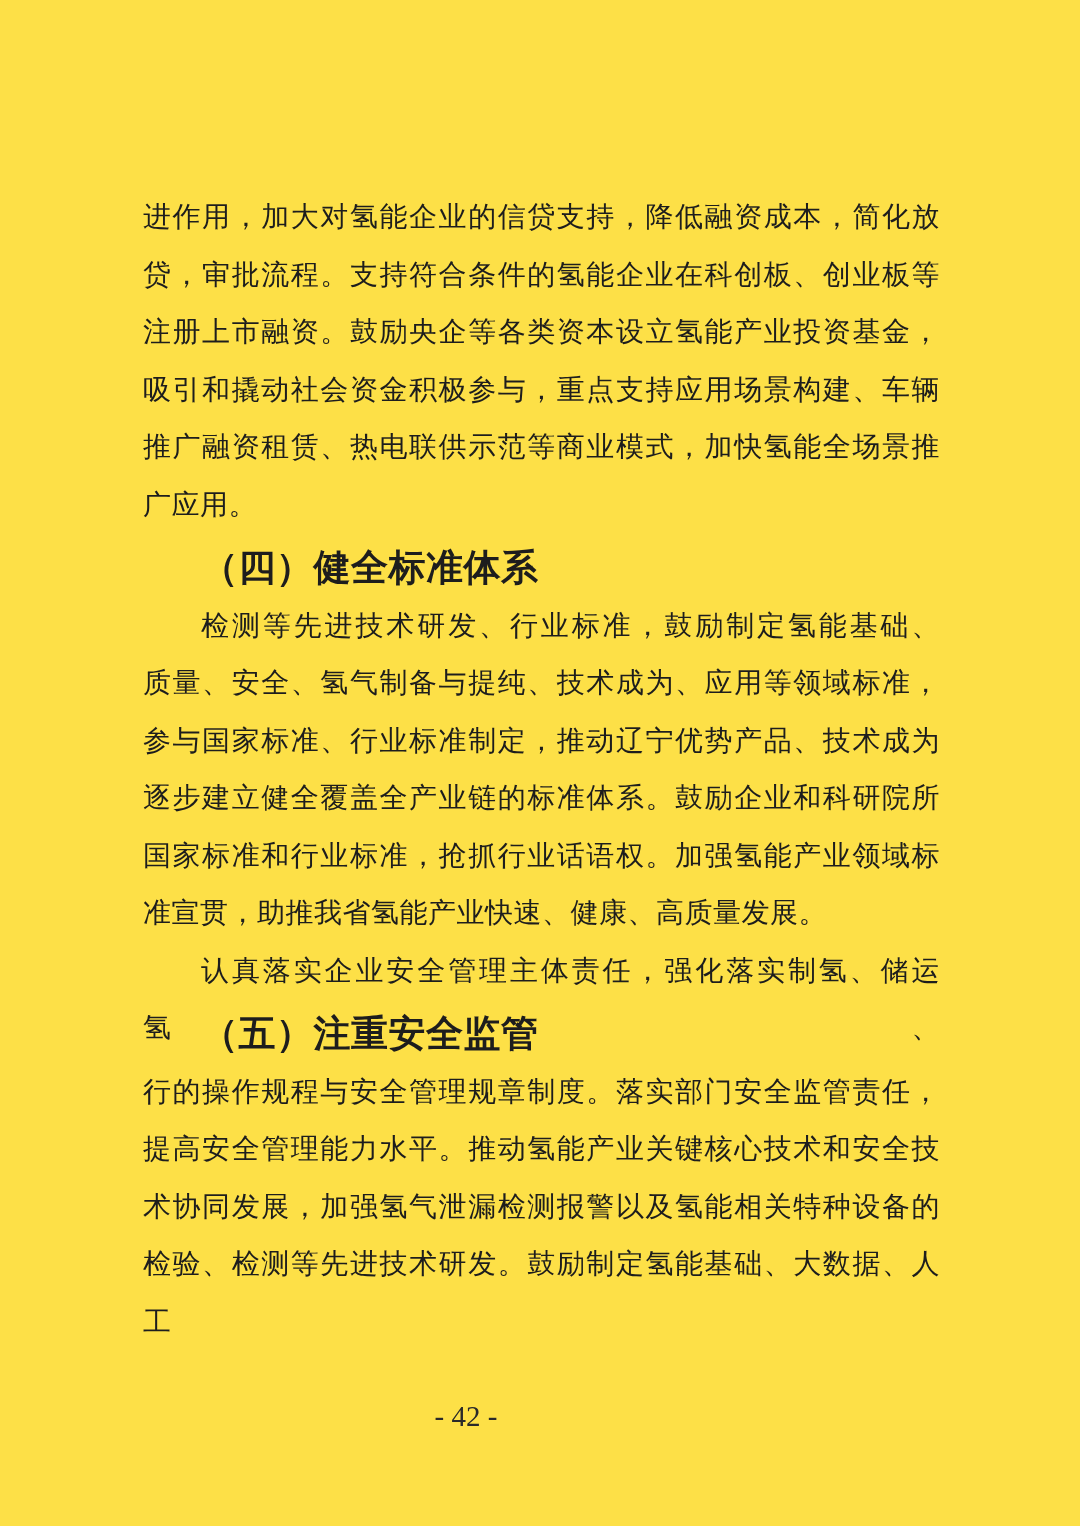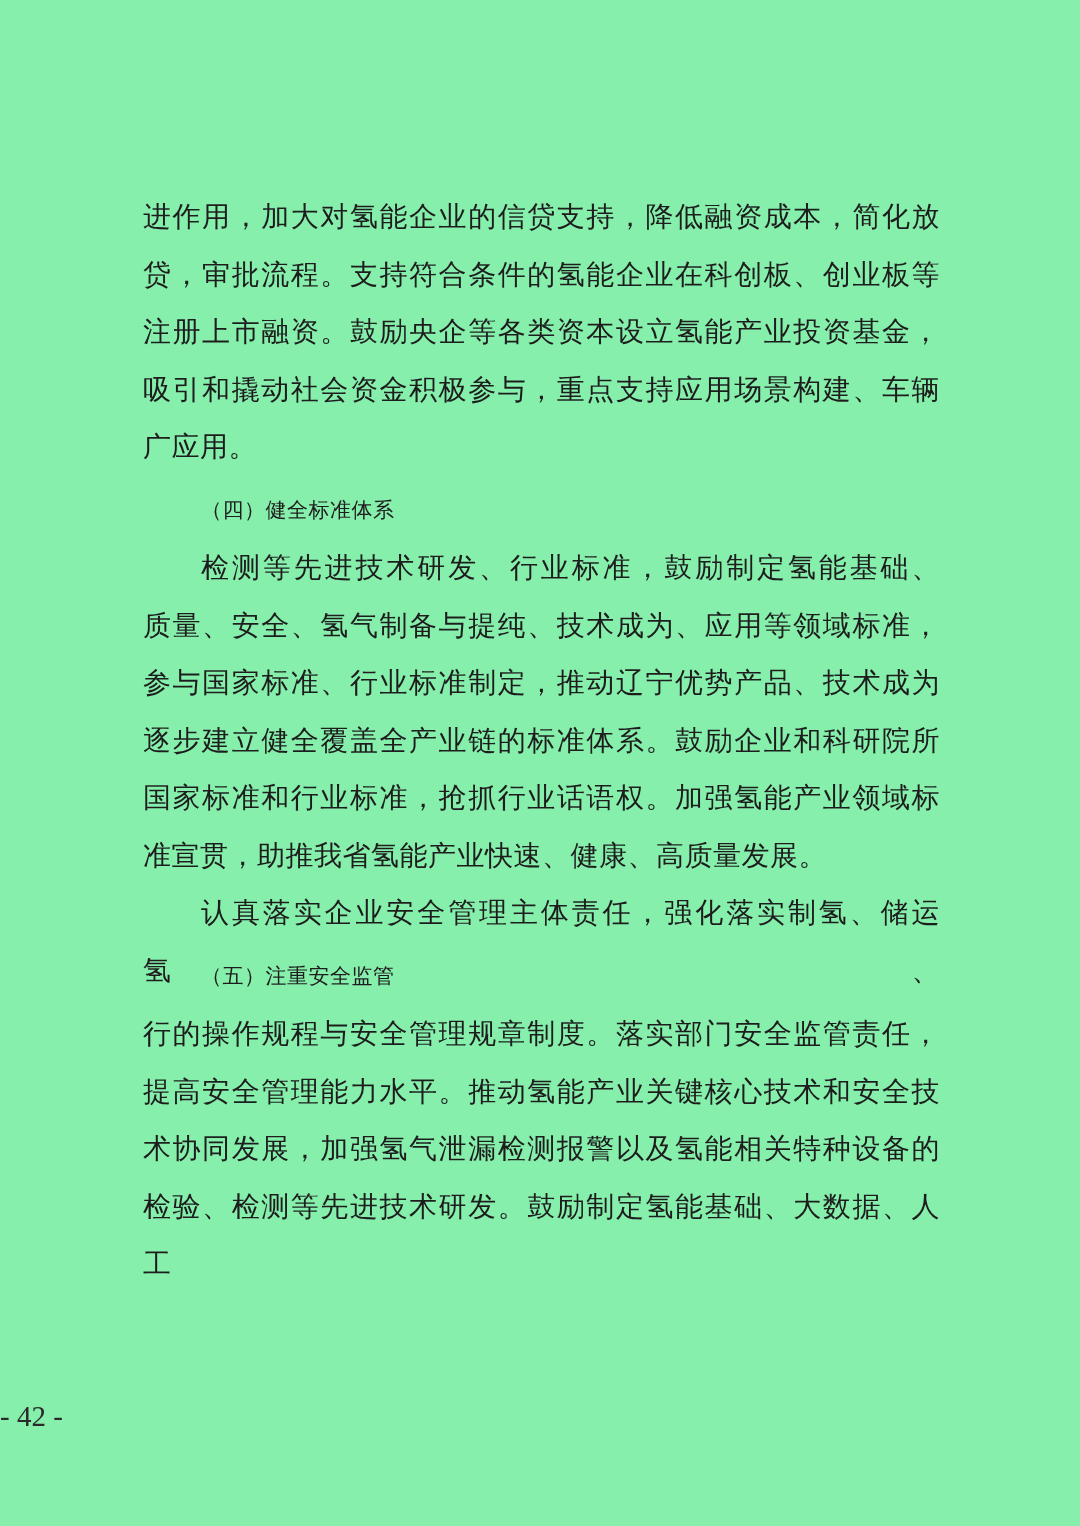--- a/index.html
+++ b/index.html
@@ -10,21 +10,21 @@
     width: 1080px;
     height: 1526px;
     background: #ffffff;
     font-family: "Liberation Serif", serif;
     overflow: hidden;
   }
   .page {
     position: relative;
     width: 1080px;
     height: 1526px;
-    background: #86efac;
+    background: #fde047;
   }
   .doc {
     position: absolute;
     left: 143px;
     top: 188px;
     width: 797px;
     color: #1d1d1d;
   }
   .line {
     height: 57.5px;
@@ -37,44 +37,46 @@
   
   .line.full {
     text-align: justify;
     text-align-last: justify;
   }
   
   .line.indent {
     text-indent: 58px;
   }
   .line.heading {
-    font-weight: 400;
-    font-size: 21px;
+    font-weight: 700;
+    font-size: 37px;
     text-indent: 58px;
     margin-top: 6px;
   }
   .page-number {
     position: absolute;
     top: 1400px;
     left: 0;
     width: 932px;
+    text-align: center;
     font-size: 29px;
     color: #2a2a2a;
     font-family: "Liberation Serif", serif;
   }
 </style>
 </head>
 <body>
 
 <div class="page">
   <main class="doc">
       <div class="line full">进作用，加大对氢能企业的信贷支持，降低融资成本，简化放</div>
       <div class="line full">贷，审批流程。支持符合条件的氢能企业在科创板、创业板等</div>
       <div class="line full">注册上市融资。鼓励央企等各类资本设立氢能产业投资基金，</div>
       <div class="line full">吸引和撬动社会资金积极参与，重点支持应用场景构建、车辆</div>
+      <div class="line full">推广融资租赁、热电联供示范等商业模式，加快氢能全场景推</div>
       <div class="line">广应用。</div>
       <div class="line heading">（四）健全标准体系</div>
       <div class="line indent full">检测等先进技术研发、行业标准，鼓励制定氢能基础、</div>
       <div class="line full">质量、安全、氢气制备与提纯、技术成为、应用等领域标准，</div>
       <div class="line full">参与国家标准、行业标准制定，推动辽宁优势产品、技术成为</div>
       <div class="line full">逐步建立健全覆盖全产业链的标准体系。鼓励企业和科研院所</div>
       <div class="line full">国家标准和行业标准，抢抓行业话语权。加强氢能产业领域标</div>
       <div class="line">准宣贯，助推我省氢能产业快速、健康、高质量发展。</div>
       <div class="line indent full">认真落实企业安全管理主体责任，强化落实制氢、储运氢、</div>
       <div class="line heading">（五）注重安全监管</div>

